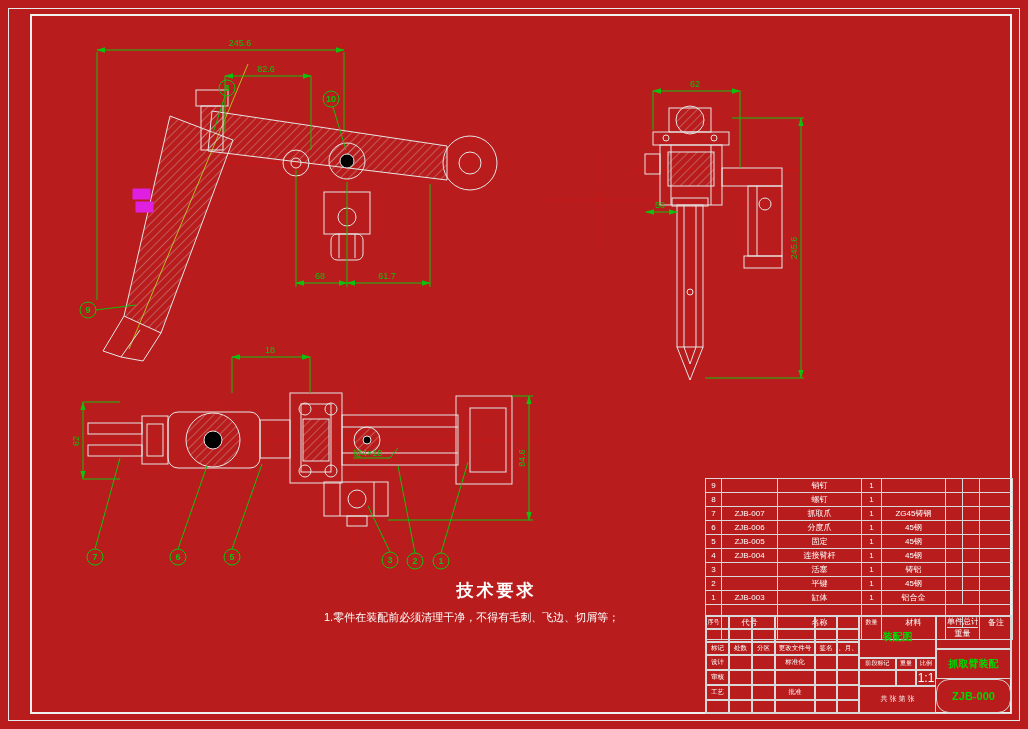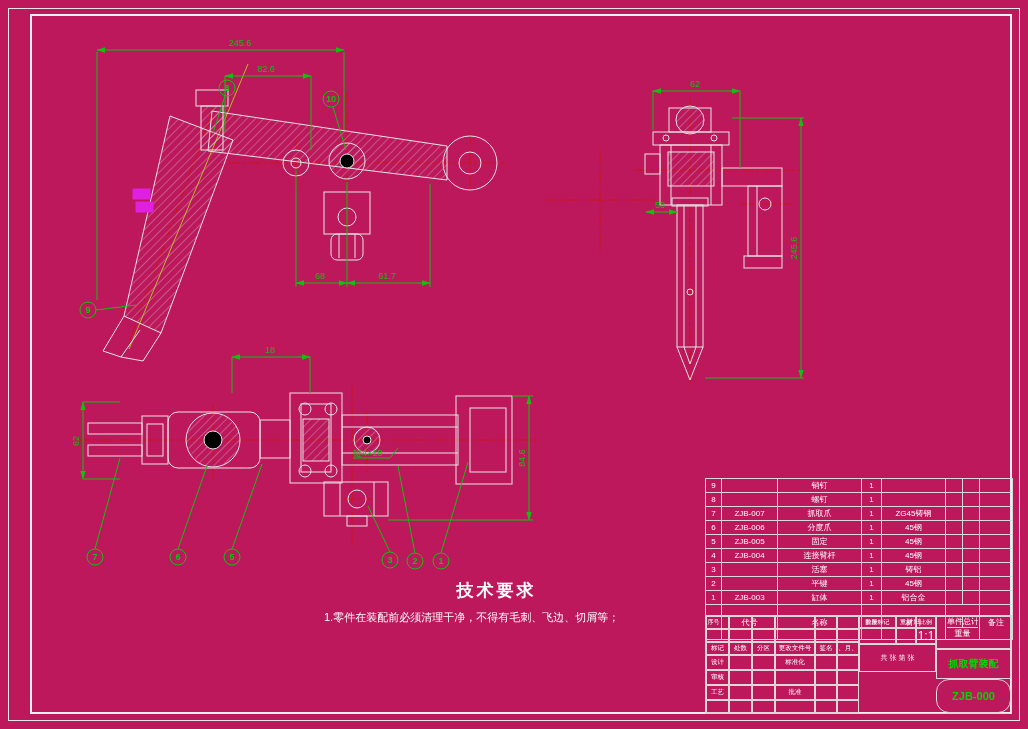--- a/index.html
+++ b/index.html
@@ -1,17 +1,17 @@
 <!DOCTYPE html>
 <html><head>
 <meta charset="utf-8">
 <style>
   html,body{margin:0;padding:0;background:#000;}
   *{box-sizing:border-box;}
-  .canvas{position:relative;width:1028px;height:729px;background:#be185d;overflow:hidden;
+  .canvas{position:relative;width:1028px;height:729px;background:#b91c1c;overflow:hidden;
           font-family:"Liberation Sans",sans-serif;}
   .frame-outer{position:absolute;left:8px;top:8px;width:1012px;height:713px;border:1px solid #e8e8e8;}
   .frame-inner{position:absolute;left:30px;top:14px;width:982px;height:700px;border:2px solid #f0f0f0;}
   svg{position:absolute;left:0;top:0;}
   svg text{font-family:"Liberation Sans",sans-serif;}
   .dimtxt{fill:#0fc00f;font-size:9px;}
   .balloontxt{fill:#0fc00f;font-size:9px;font-weight:bold;}
   .dim{marker-start:url(#ma);marker-end:url(#ma);}
 
   
@@ -410,20 +410,21 @@
         <div class="tcell"></div>
         <div class="tcell"></div>
         <div class="tcell"></div>
         <div class="tcell"></div>
         <div class="tcell"></div>
         <div class="tcell"></div>
         <div class="tcell"></div>
         <div class="tcell"></div>
       </div>
     <div class="tb-mid">
+      <div class="gcell green" style="height:43px;font-size:10px;font-weight:bold;">装配图</div>
       <div class="stage-row">
         <div class="gcell" style="width:37px">阶段标记</div>
         <div class="gcell" style="width:20px">重量</div>
         <div class="gcell" style="width:20px">比例</div>
       </div>
       <div class="scale-row">
         <div class="gcell" style="width:37px"></div>
         <div class="gcell" style="width:20px"></div>
         <div class="gcell" style="width:20px;font-size:12px">1:1</div>
       </div>

